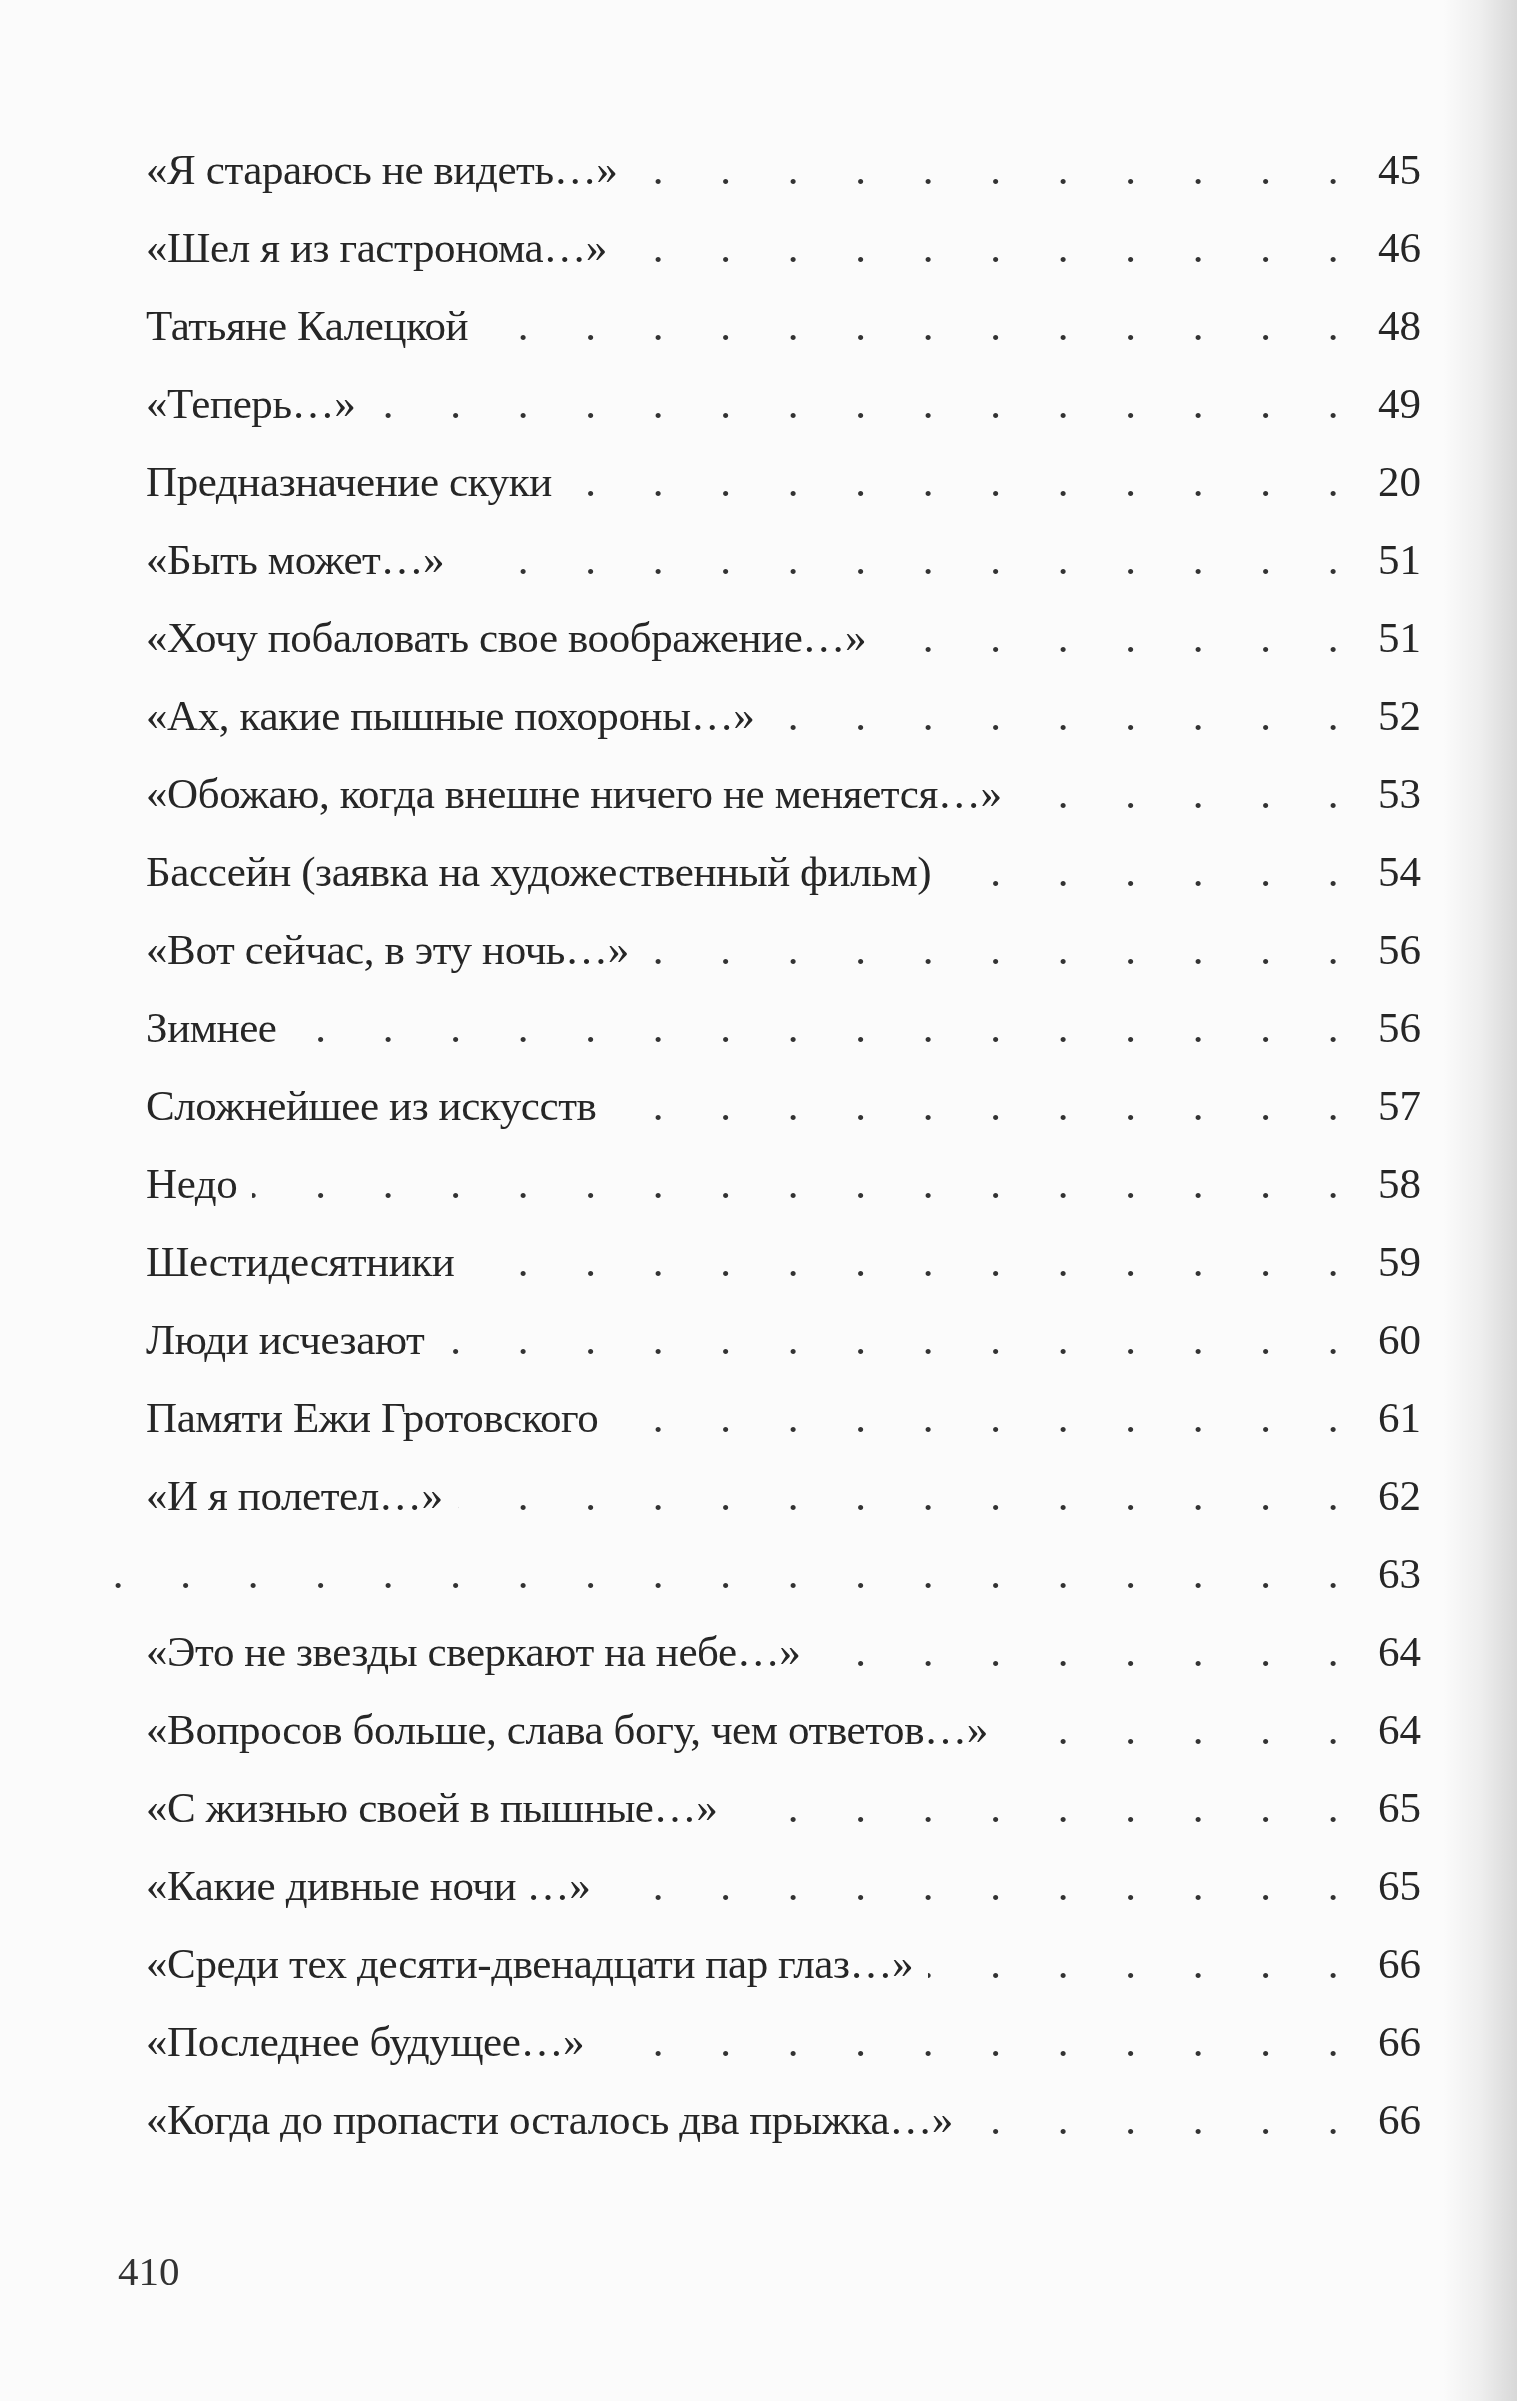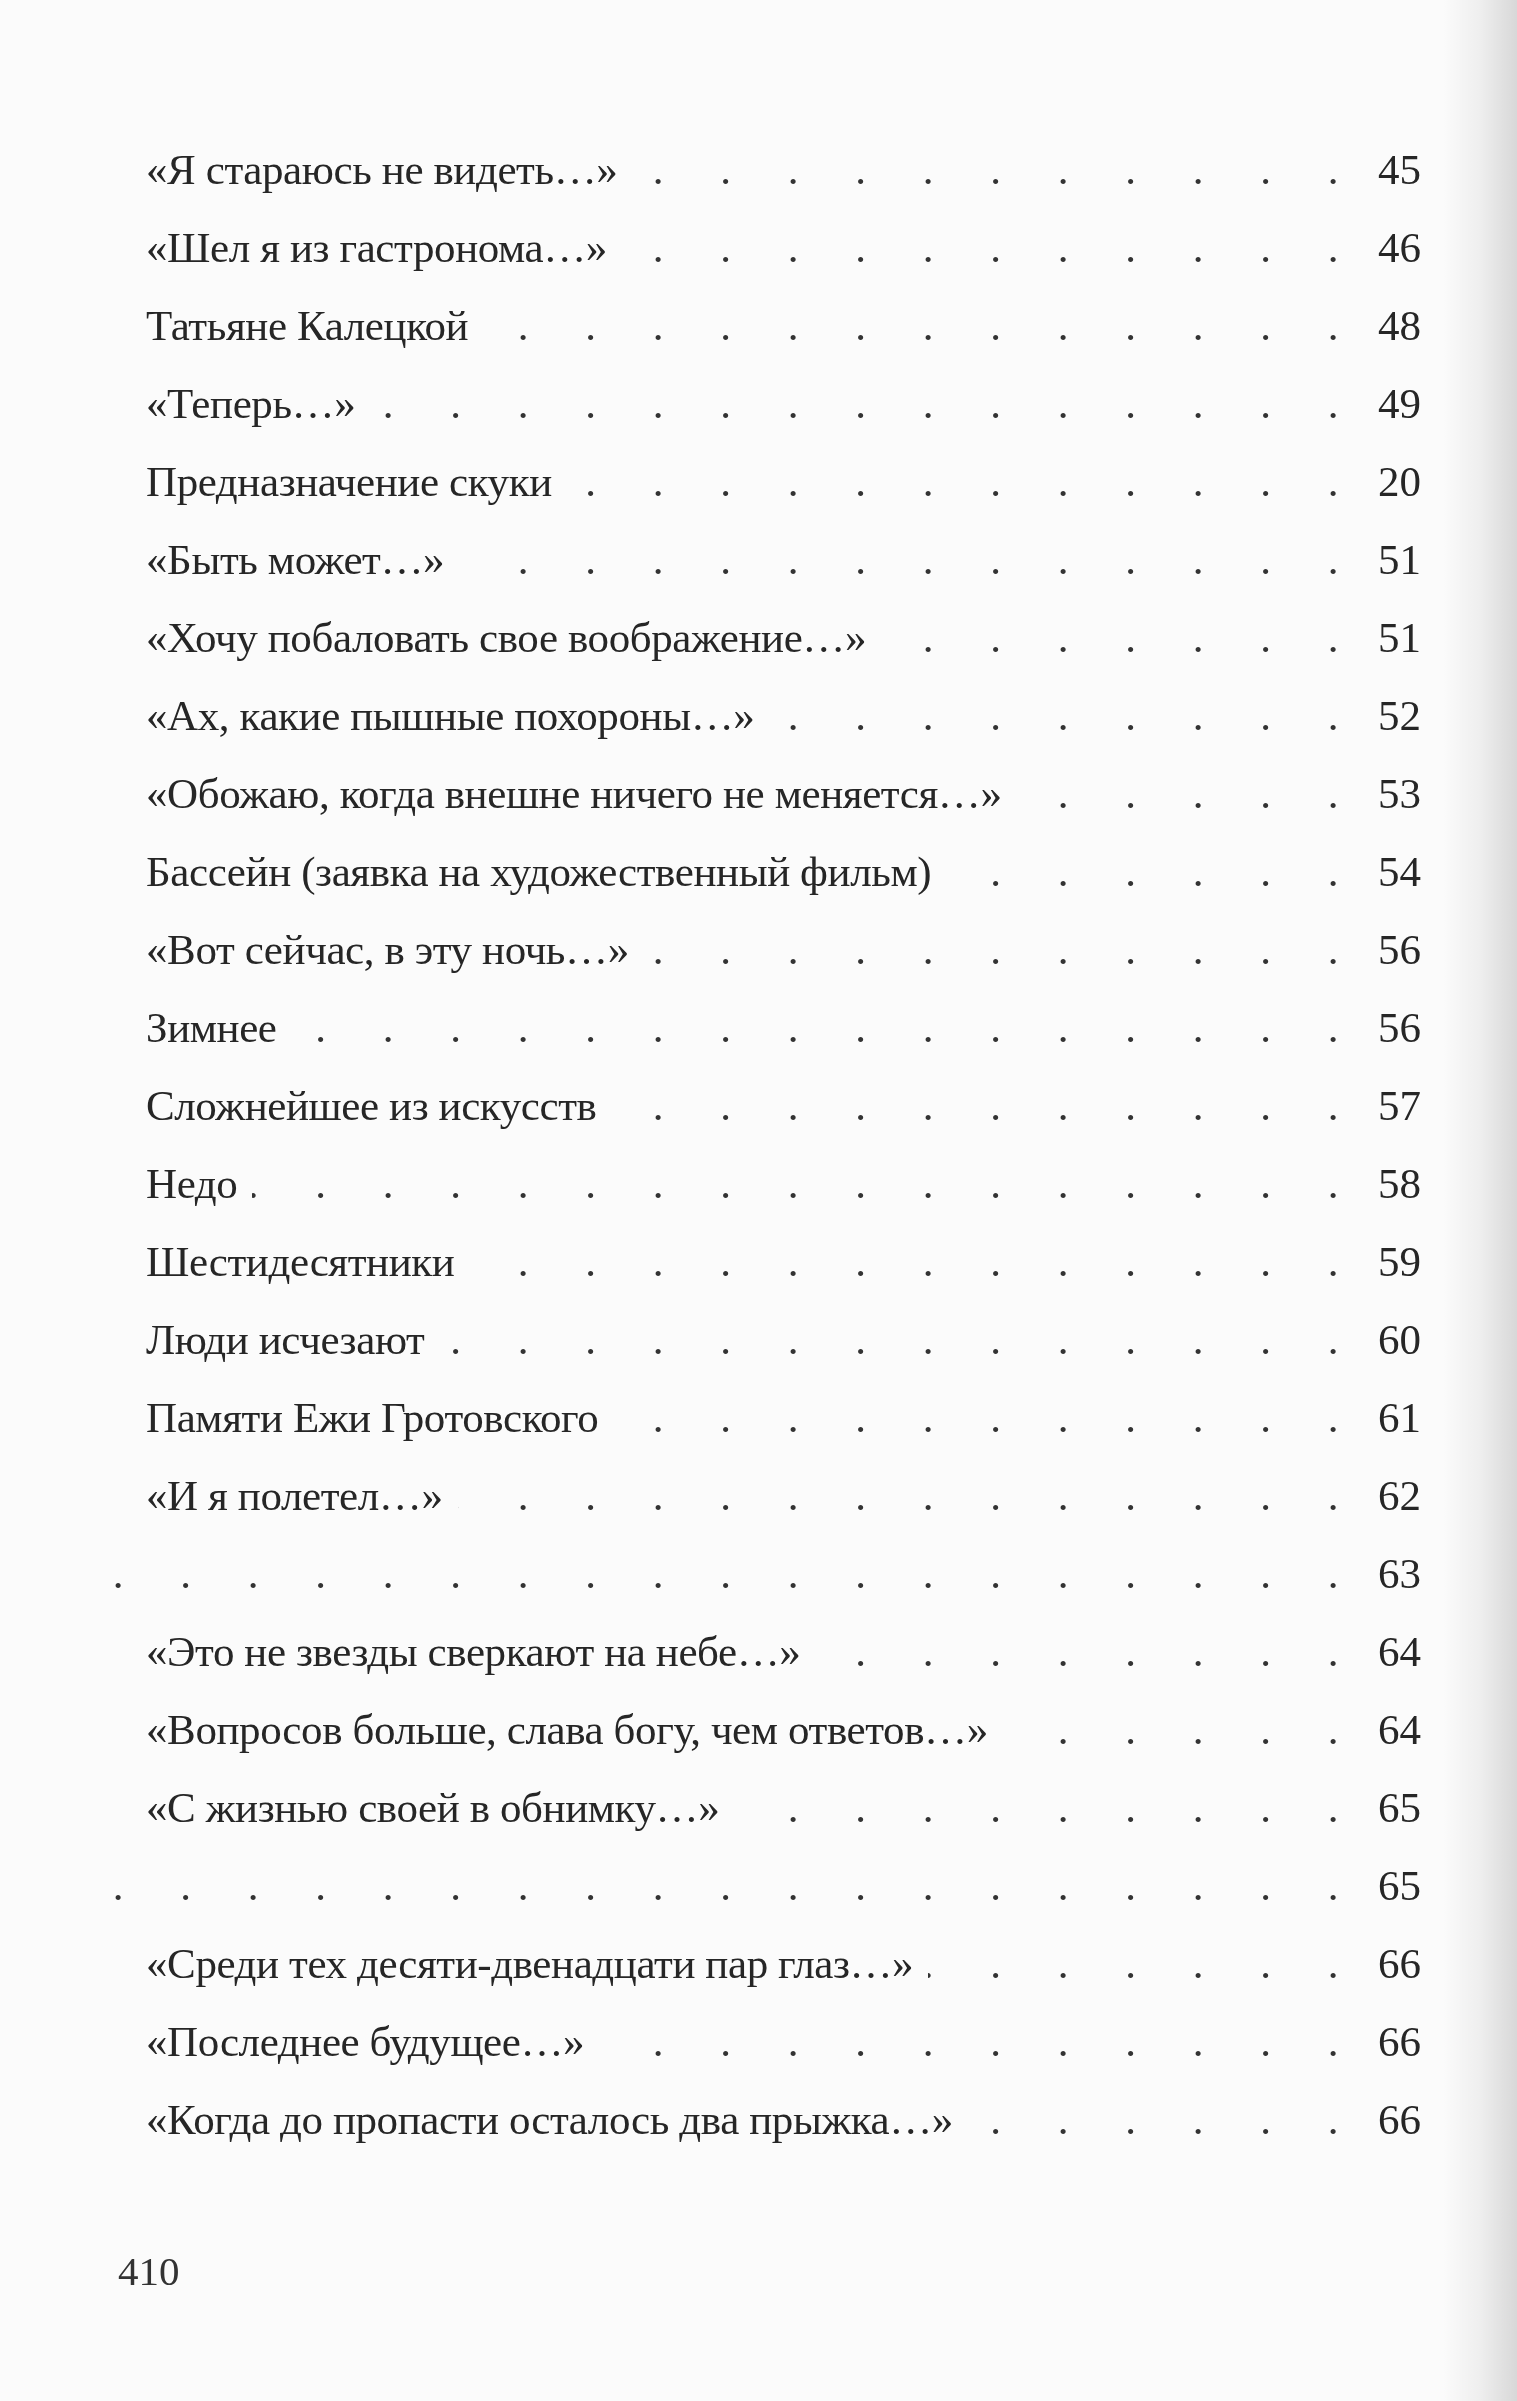--- a/index.html
+++ b/index.html
@@ -171,25 +171,26 @@
     <span class="toc-title">«Это не звезды сверкают на небе…»</span>
     <span class="toc-dots">. . . . . . . . . . . . . . . . . . . . . . . . . . . . . . . . . . . . . . . . . . . . . . . . . . . . . . . . . . . .</span>
     <span class="toc-page">64</span>
   </div>
   <div class="toc-row">
     <span class="toc-title">«Вопросов больше, слава богу, чем ответов…»</span>
     <span class="toc-dots">. . . . . . . . . . . . . . . . . . . . . . . . . . . . . . . . . . . . . . . . . . . . . . . . . . . . . . . . . . . .</span>
     <span class="toc-page">64</span>
   </div>
   <div class="toc-row">
-    <span class="toc-title">«С жизнью своей в обнимку…»</span>
+    <span class="toc-title">«С жизнью своей в пышные…»</span>
     <span class="toc-dots">. . . . . . . . . . . . . . . . . . . . . . . . . . . . . . . . . . . . . . . . . . . . . . . . . . . . . . . . . . . .</span>
     <span class="toc-page">65</span>
   </div>
   <div class="toc-row">
+    <span class="toc-title">«Какие дивные ночи …»</span>
     <span class="toc-dots">. . . . . . . . . . . . . . . . . . . . . . . . . . . . . . . . . . . . . . . . . . . . . . . . . . . . . . . . . . . .</span>
     <span class="toc-page">65</span>
   </div>
   <div class="toc-row">
     <span class="toc-title">«Среди тех десяти-двенадцати пар глаз…»</span>
     <span class="toc-dots">. . . . . . . . . . . . . . . . . . . . . . . . . . . . . . . . . . . . . . . . . . . . . . . . . . . . . . . . . . . .</span>
     <span class="toc-page">66</span>
   </div>
   <div class="toc-row">
     <span class="toc-title">«Последнее будущее…»</span>

